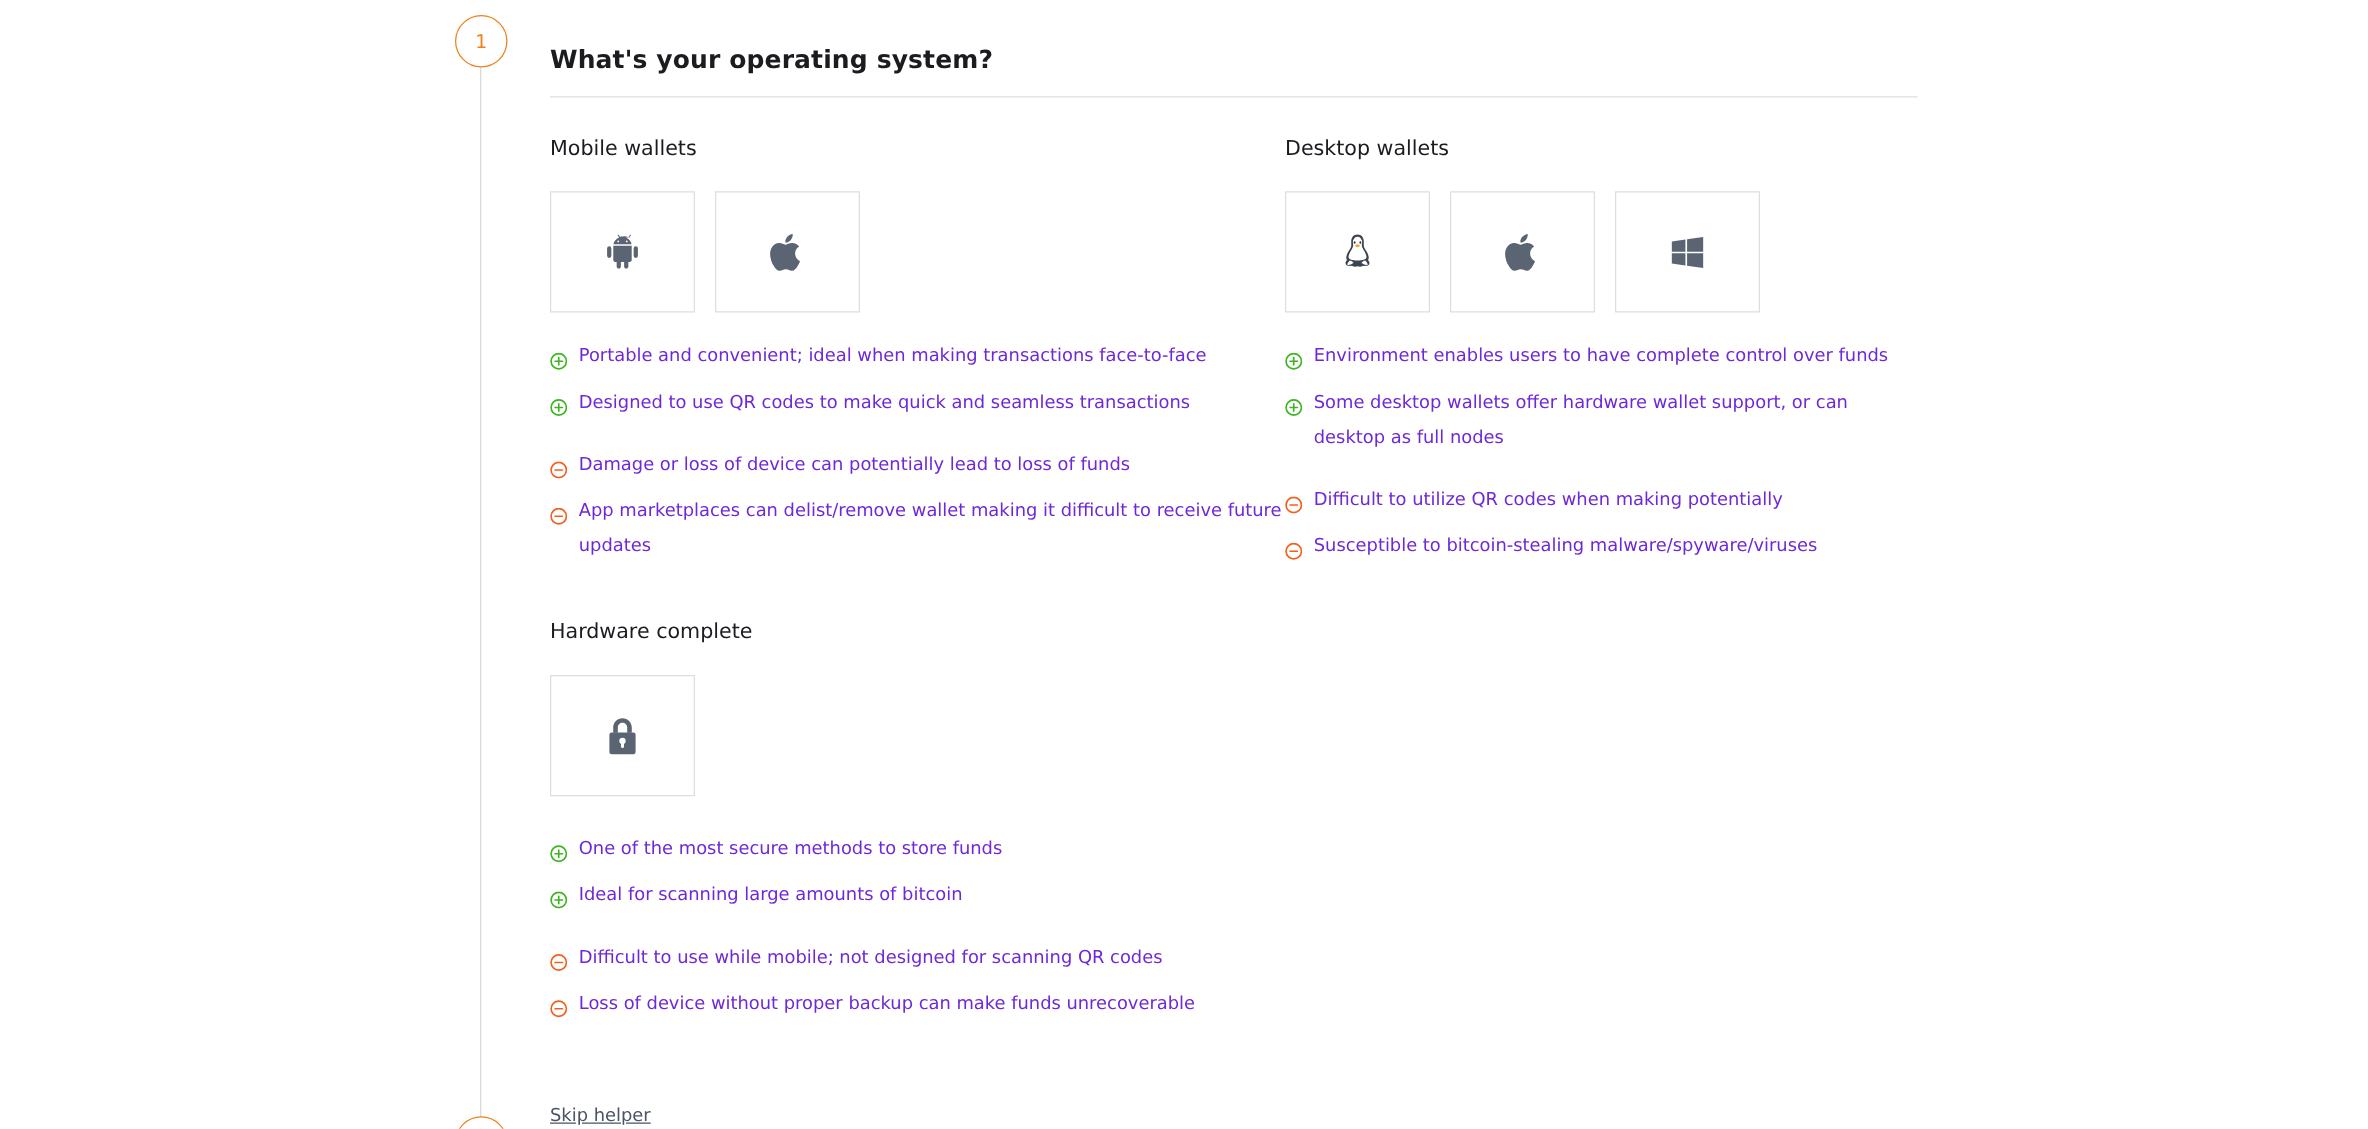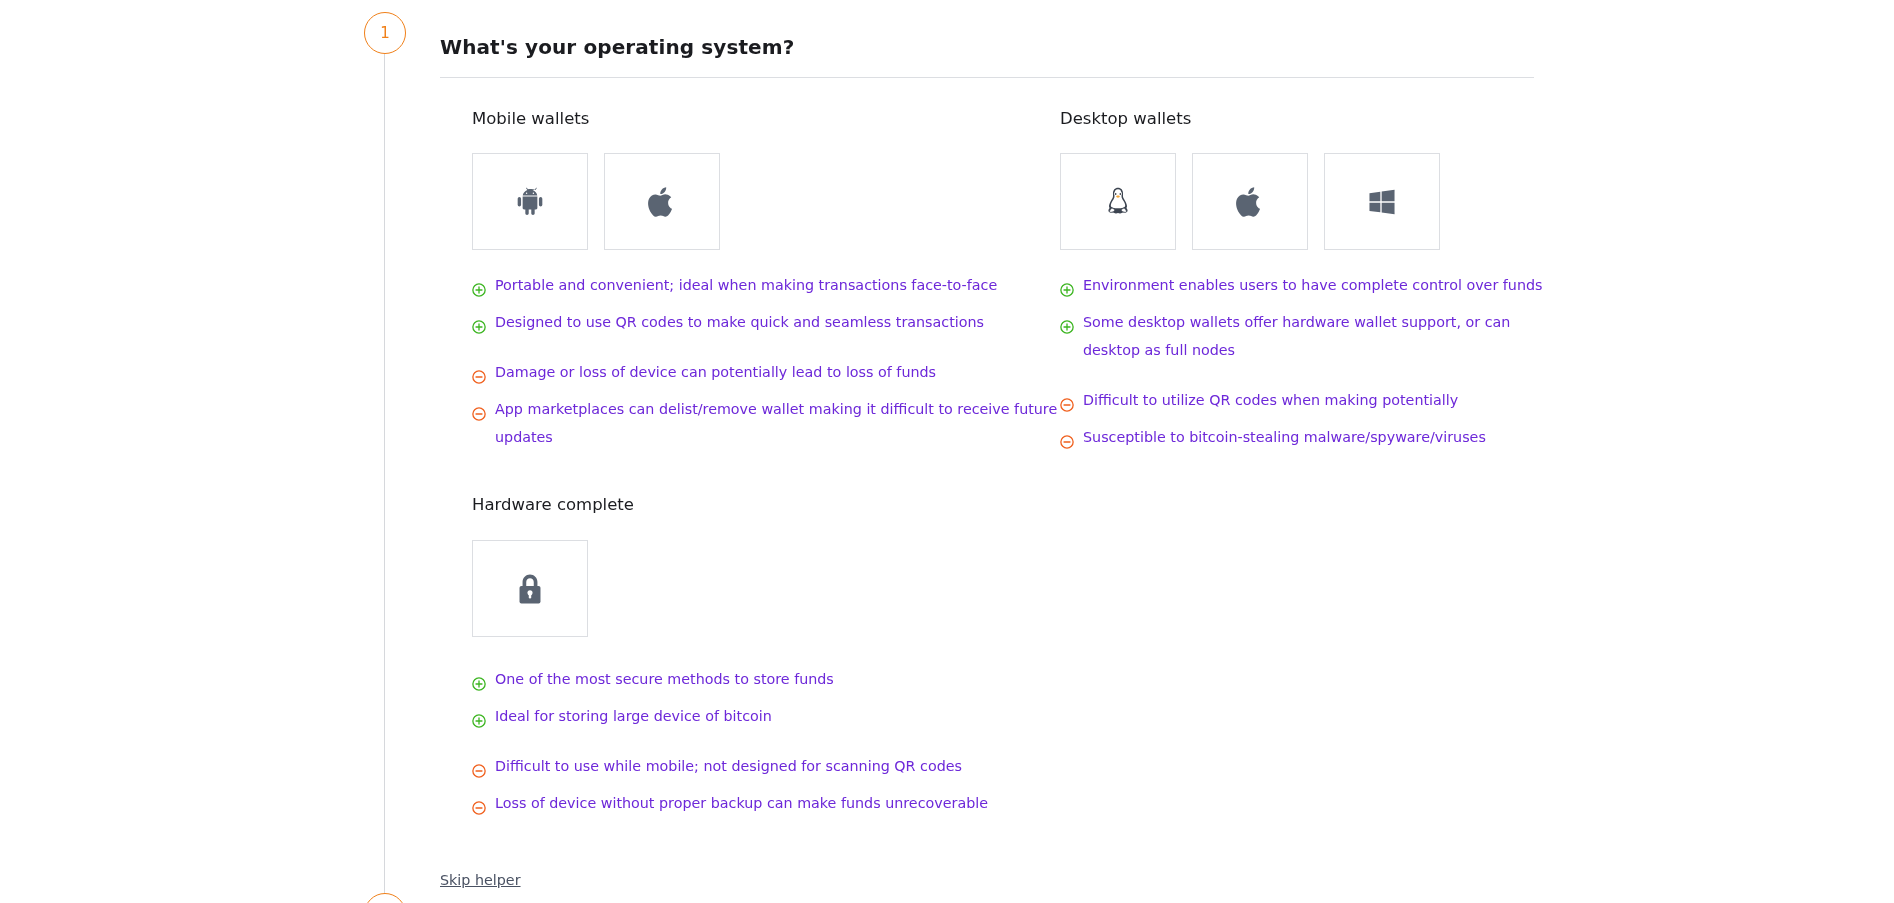--- a/index.html
+++ b/index.html
@@ -71,21 +71,21 @@
     height: 1px;
     background: #dcdee2;
     margin-top: 18px;
     width: 1094px;
   }
 
   .columns {
     display: flex;
     margin-top: 31px;
   }
-  .col-left  { width: 588px; flex: 0 0 588px; margin-left: 32px; }
+  .col-left  { width: 588px; flex: 0 0 588px; }
   .col-right { width: 506px; flex: 0 0 506px; }
 
   .group-title {
     font-size: 16.5px;
     font-weight: 400;
     color: #1b1c20;
     margin: 0 0 25px 0;
   }
 
   .platform-row {
@@ -122,21 +122,21 @@
     height: 14px;
     margin-right: 9px;
     margin-top: 7px;
   }
   .bullet .txt { display: block; }
 
   .hardware-block { margin-top: 44px; }
   .hardware-block .group-title { margin-bottom: 26px; }
   .hardware-block .platform-row { margin-bottom: 28px; }
 
-  .skip-wrap { margin-top: 44px; }
+  .skip-wrap { margin-top: 56px; }
   .skip-link {
     font-size: 14.3px;
     color: #4a5263;
     text-decoration: underline;
     cursor: pointer;
   }
 </style>
 </head>
 <body>
 
@@ -252,21 +252,21 @@
               </span>
               <span class="txt">One of the most secure methods to store funds</span>
             </li>
             <li class="bullet">
               <span class="mark">
                 <svg width="14" height="14" viewBox="0 0 16 16" aria-hidden="true">
                   <circle cx="8" cy="8" r="7" fill="none" stroke="#3cb521" stroke-width="1.5"></circle>
                   <path d="M8 4.6v6.8M4.6 8h6.8" stroke="#3cb521" stroke-width="1.5" stroke-linecap="round"></path>
                 </svg>
               </span>
-              <span class="txt">Ideal for storing large device of bitcoin</span>
+              <span class="txt">Ideal for scanning large amounts of bitcoin</span>
             </li>
           </ul>
 
           <ul class="cons">
             <li class="bullet">
               <span class="mark">
                 <svg width="14" height="14" viewBox="0 0 16 16" aria-hidden="true">
                   <circle cx="8" cy="8" r="7" fill="none" stroke="#f0601e" stroke-width="1.5"></circle>
                   <path d="M4.6 8h6.8" stroke="#f0601e" stroke-width="1.5" stroke-linecap="round"></path>
                 </svg>

